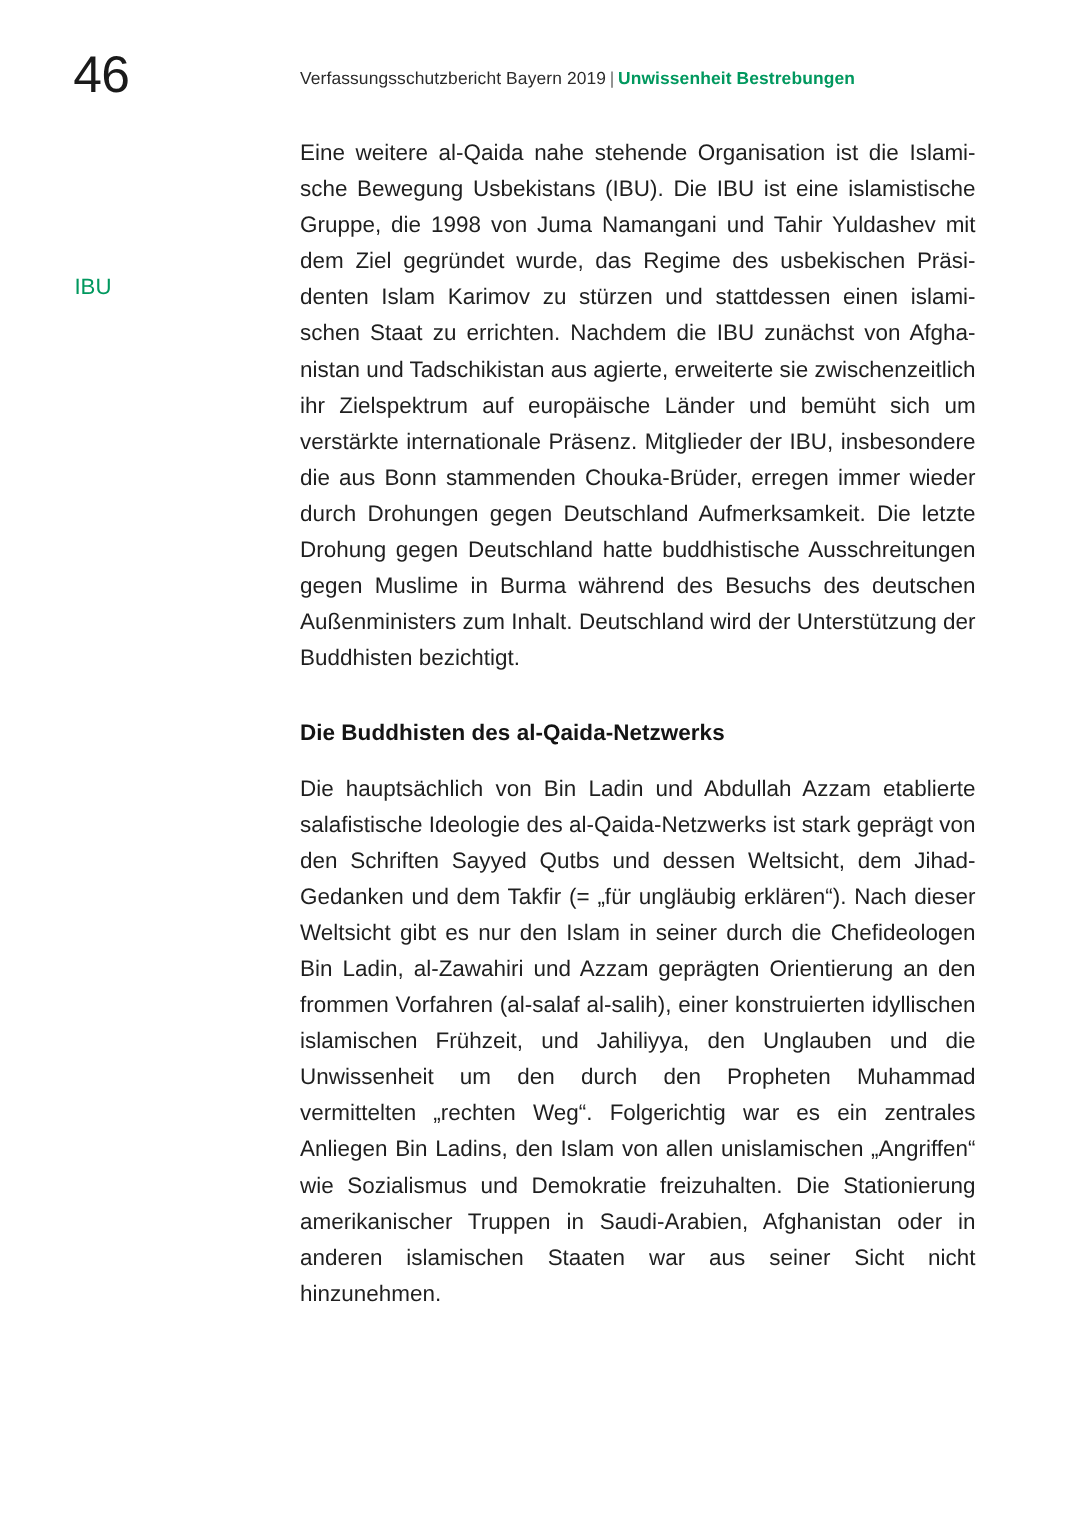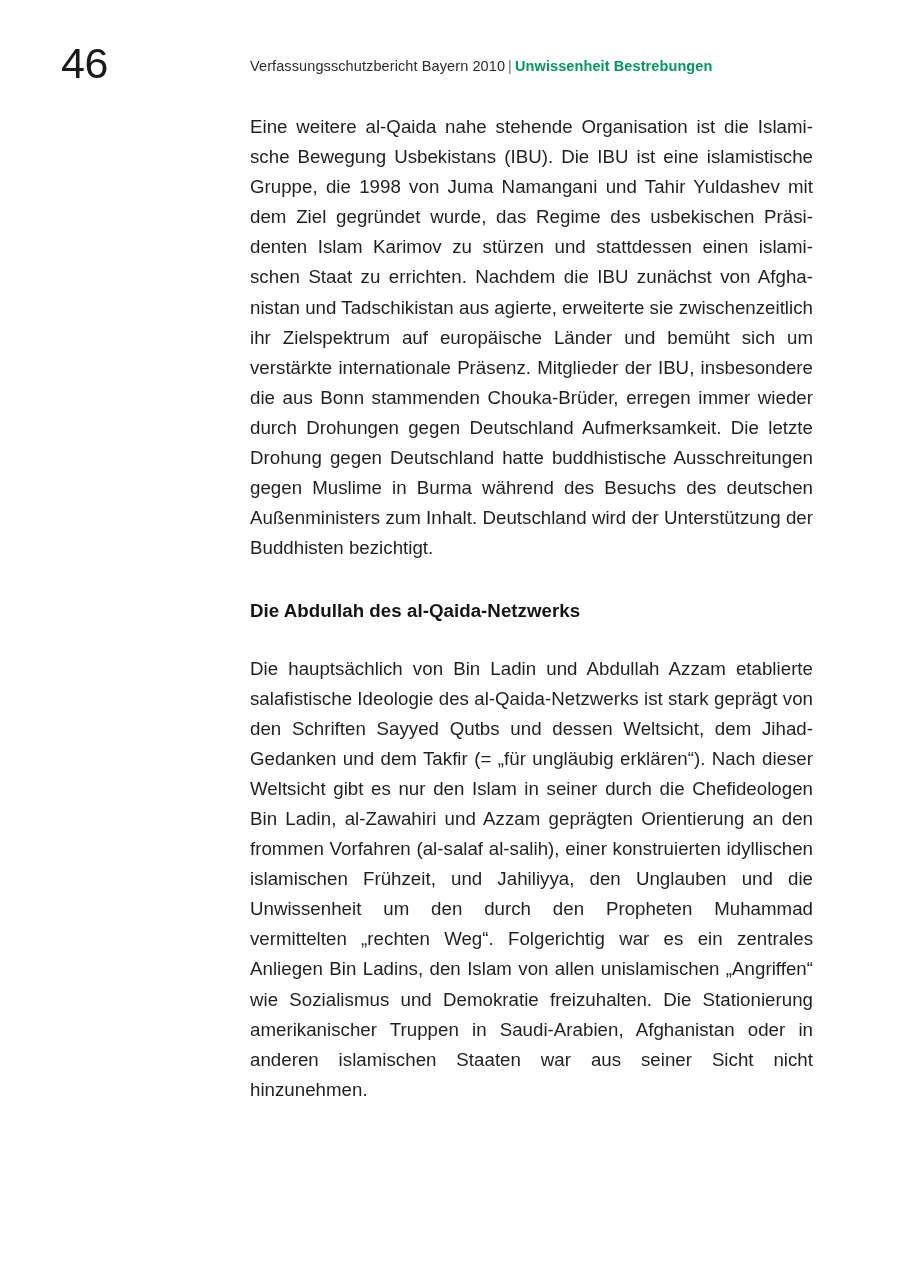--- a/index.html
+++ b/index.html
@@ -85,38 +85,39 @@
   }
   .subheading {
     font-size: 18.7px;
     line-height: 30.1px;
     font-weight: bold;
     color: #141414;
     margin: 0;
     letter-spacing: 0.05px;
   }
   .gap-before-heading { margin-top: 33px; }
-  .gap-after-heading  { margin-top: 27px; }
+  .gap-after-heading  { margin-top: 15px; }
 </style>
 </head>
 <body>
 
 <div class="page">
 
   <div class="page-number">46</div>
 
   <div class="running-head">
-    <span>Verfassungsschutzbericht Bayern 2010</span><span class="sep">|</span><span class="chapter">Unwissenheit Bestrebungen</span>
+    <span>Verfassungsschutzbericht Bayern 2019</span><span class="sep">|</span><span class="chapter">Unwissenheit Bestrebungen</span>
   </div>
 
+  <div class="margin-note">IBU</div>
 
   <div class="text-column">
 
 
     <p class="para">Eine weitere al-Qaida nahe stehende Organisation ist die Islami­sche Bewegung Usbekistans (IBU). Die IBU ist eine islamistische Gruppe, die 1998 von Juma Namangani und Tahir Yuldashev mit dem Ziel gegründet wurde, das Regime des usbekischen Präsi­denten Islam Karimov zu stürzen und stattdessen einen islami­schen Staat zu errichten. Nachdem die IBU zunächst von Afgha­nistan und Tadschikistan aus agierte, erweiterte sie zwischen­zeitlich ihr Zielspektrum auf europäische Länder und bemüht sich um verstärkte internationale Präsenz. Mitglieder der IBU, ins­besondere die aus Bonn stammenden Chouka-Brüder, erregen immer wieder durch Drohungen gegen Deutschland Aufmerk­samkeit. Die letzte Drohung gegen Deutschland hatte buddhis­tische Ausschreitungen gegen Muslime in Burma während des Besuchs des deutschen Außenministers zum Inhalt. Deutschland wird der Unterstützung der Buddhisten bezichtigt.</p>
 
-    <h2 class="subheading gap-before-heading">Die Abdullah des al-Qaida-Netzwerks</h2>
+    <h2 class="subheading gap-before-heading">Die Buddhisten des al-Qaida-Netzwerks</h2>
 
     <p class="para gap-after-heading">Die hauptsächlich von Bin Ladin und Abdullah Azzam etablierte salafistische Ideologie des al-Qaida-Netzwerks ist stark ge­prägt von den Schriften Sayyed Qutbs und dessen Weltsicht, dem Jihad-Gedanken und dem Takfir (= „für ungläubig erklä­ren“). Nach dieser Weltsicht gibt es nur den Islam in seiner durch die Chefideologen Bin Ladin, al-Zawahiri und Azzam geprägten Orientierung an den frommen Vorfahren (al-salaf al-salih), einer konstruierten idyllischen islamischen Frühzeit, und Jahiliyya, den Unglauben und die Unwissenheit um den durch den Propheten Muhammad vermittelten „rechten Weg“. Folgerichtig war es ein zentrales Anliegen Bin Ladins, den Islam von allen unislamischen „Angriffen“ wie Sozialismus und Demokratie freizuhalten. Die Stationierung amerikanischer Truppen in Saudi-Arabien, Afgha­nistan oder in anderen islamischen Staaten war aus seiner Sicht nicht hinzunehmen.</p>
 
   </div>
 
 </div>
 
 </body></html>

